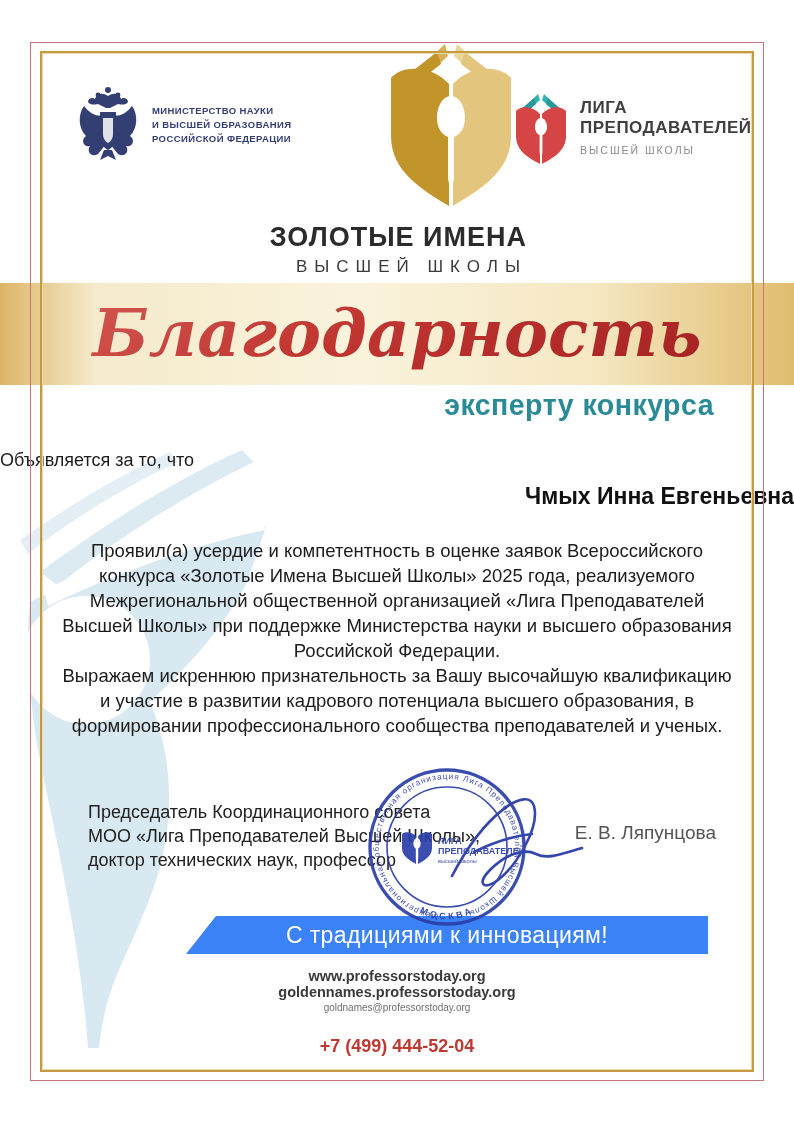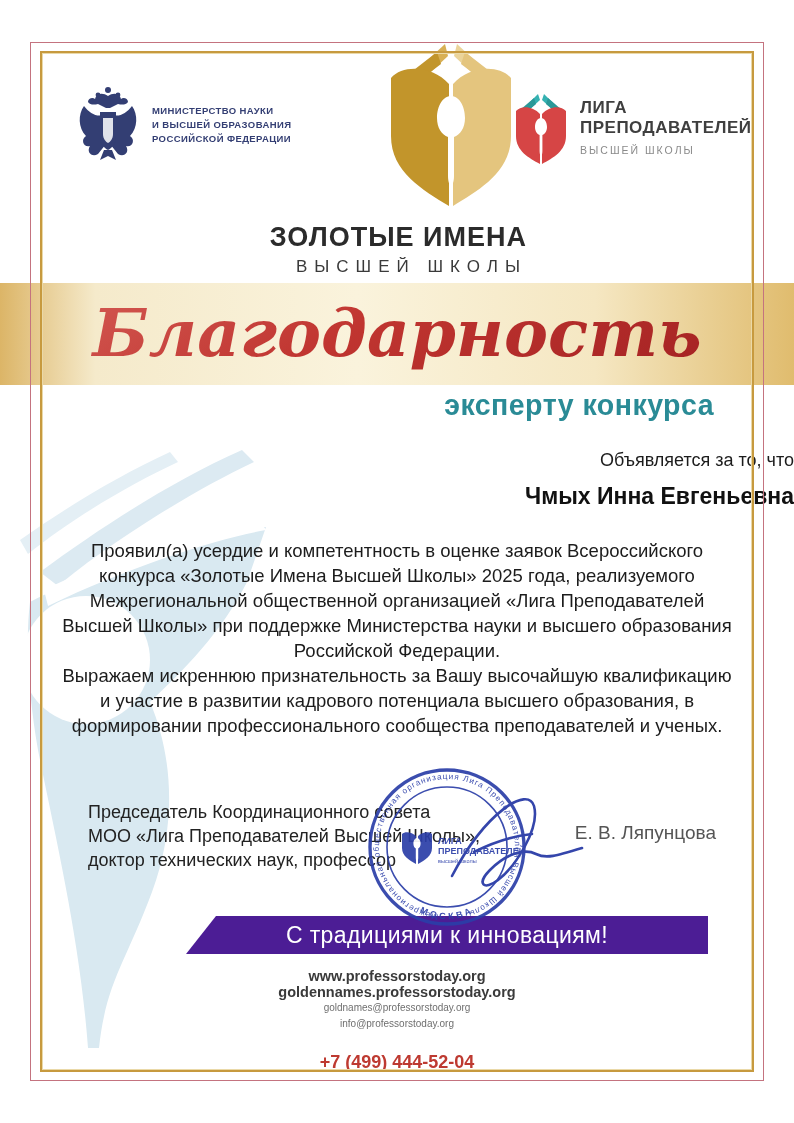--- a/index.html
+++ b/index.html
@@ -29,33 +29,33 @@
   .band { position:absolute; left:0; right:0; top:283px; height:102px; z-index:1;
     background:linear-gradient(90deg,#DCB567 0%,#F5EACB 12%,#FAF3DC 45%,#F5E7C2 75%,#E0BC6E 100%); }
   .band-title { width:100%; text-align:center; font-family:"DejaVu Serif","Liberation Serif",serif;
     font-style:italic; font-weight:bold; font-size:66px; line-height:100px;
     background:linear-gradient(150deg,#D8625B 0%,#C03530 45%,#9E1E20 100%);
     -webkit-background-clip:text; background-clip:text; color:transparent; }
   .subtitle { position:absolute; top:388px; right:80px; font-size:30px; font-weight:bold;
     color:#2A8B96; letter-spacing:.5px; z-index:3; transform:scaleX(.95); transform-origin:right; }
 
   
-  .intro { position:absolute; top:450px; left:0; right:0; text-align:right; font-size:18px; color:#1C1C1C; z-index:3; }
+  .intro { position:absolute; top:450px; left:0; right:0; text-align:left; font-size:18px; color:#1C1C1C; z-index:3; }
   .recipient { position:absolute; top:483px; left:0; right:0; text-align:right; font-size:23px; font-weight:bold; color:#111; z-index:3; }
   .para { position:absolute; left:57px; right:57px; text-align:center; font-size:18.5px; line-height:25px; color:#1C1C1C; z-index:3; }
   .para1 { top:538px; }
   .para2 { top:663px; }
 
   
   .sig-block { position:absolute; left:88px; top:800px; font-size:18px; line-height:24px; color:#222; z-index:3; }
   .sig-name { position:absolute; right:78px; top:822px; font-size:19px; color:#555; z-index:3; }
   .stamp-wrap { position:absolute; left:356px; top:756px; z-index:5; opacity:.92; }
 
   
-  .ribbon { position:absolute; left:186px; top:916px; width:522px; height:38px; background:#4c1d95;
+  .ribbon { position:absolute; left:186px; top:916px; width:522px; height:38px; background:#3b82f6;
     clip-path:polygon(30px 0, 100% 0, 100% 100%, 0 100%); z-index:4; }
   .ribbon-text { width:100%; text-align:center; line-height:38px; color:#fff; font-size:23px; letter-spacing:.4px; }
 
   
   .footer { position:absolute; left:0; right:0; top:968px; text-align:center; z-index:3; }
   .f-bold { font-size:14.5px; font-weight:bold; color:#3A3A3A; line-height:16px; }
   .f-gray { font-size:10px; color:#6F6F6F; line-height:16px; }
   .f-phone { margin-top:20px; font-size:18px; font-weight:bold; color:#BE3A31; }
 </style>
 </head>
@@ -175,17 +175,16 @@
   </div>
 
   <div class="ribbon">
     <div class="ribbon-text">С традициями к инновациям!</div>
   </div>
 
   <div class="footer">
     <div class="f-bold">www.professorstoday.org</div>
     <div class="f-bold">goldennames.professorstoday.org</div>
     <div class="f-gray">goldnames@professorstoday.org</div>
-    <div class="f-gray">info@professorstoday.org</div>
     <div class="f-phone">+7 (499) 444-52-04</div>
   </div>
 
 </div>
 
 </body></html>

